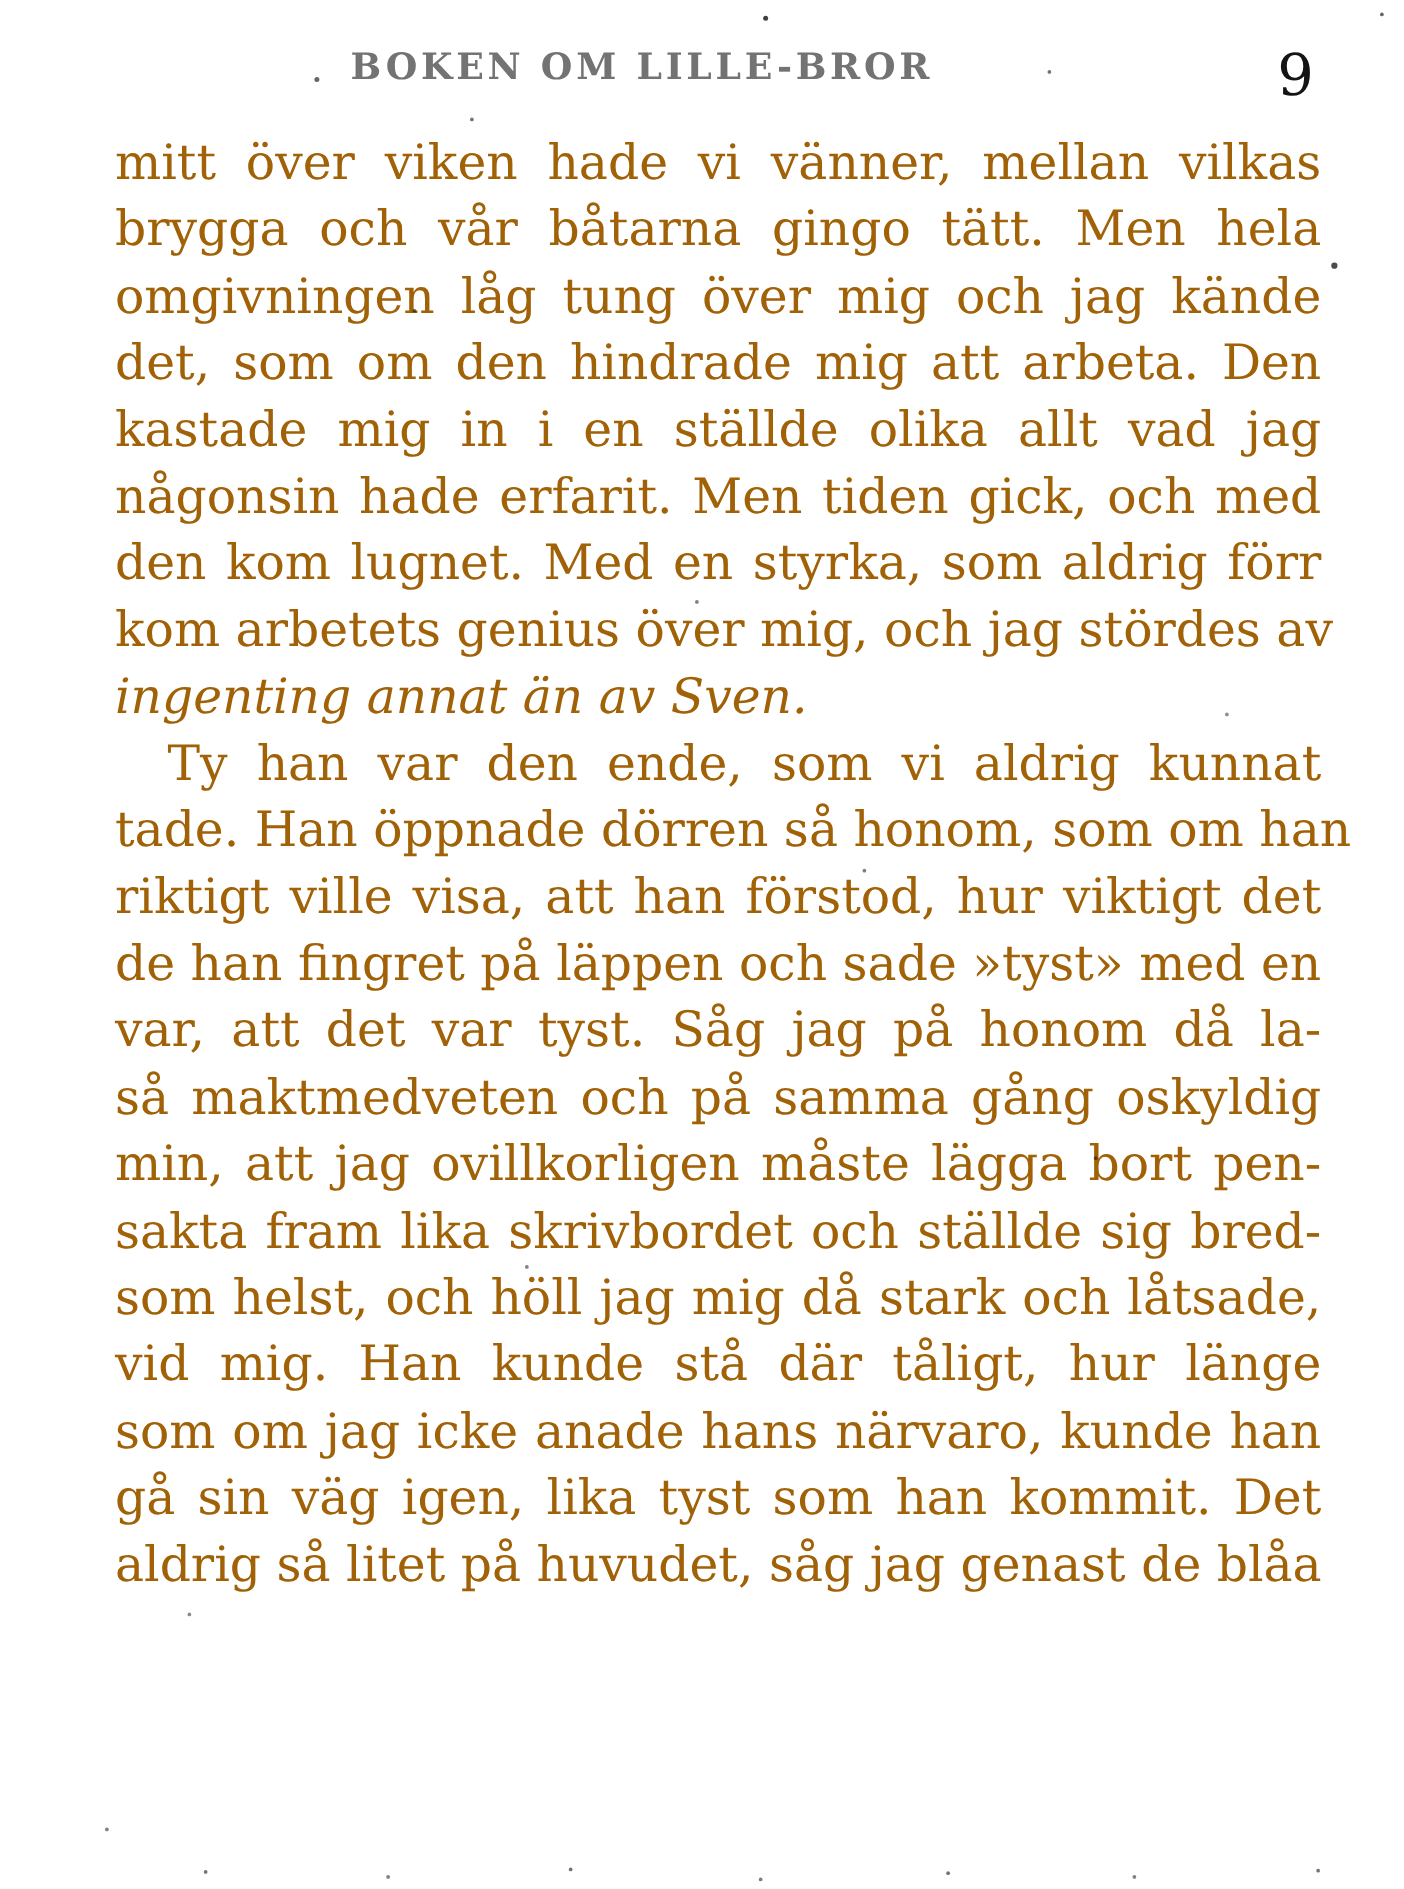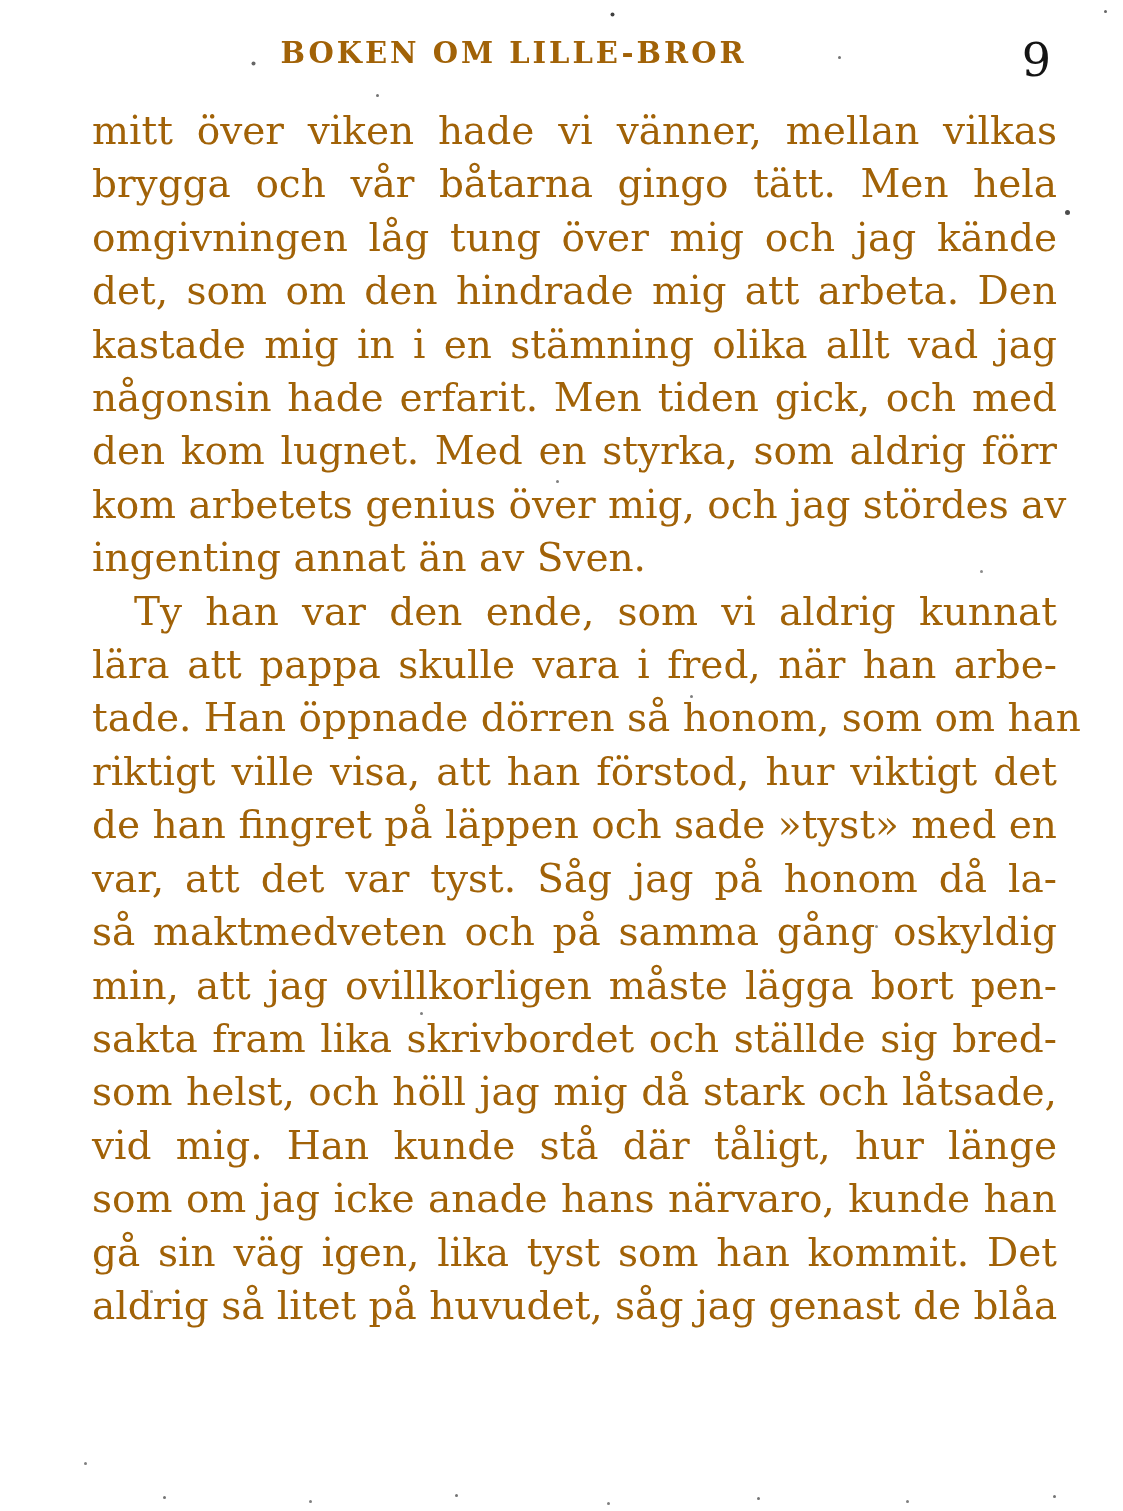--- a/index.html
+++ b/index.html
@@ -27,21 +27,21 @@
   .running-title {
     position: absolute;
     left: 0;
     right: 122px;
     top: 6px;
     text-align: center;
     font-size: 29px;
     letter-spacing: 3px;
     font-weight: bold;
     white-space: nowrap;
-    color: #a16207;
+    color: #737373;
   }
   .page-number {
     position: absolute;
     right: 6px;
     top: 0px;
     font-size: 46px;
     line-height: 60px;
     color: #141414;
   }
   
@@ -55,20 +55,21 @@
     color: #a16207;
   }
   .line {
     text-align: justify;
     text-align-last: justify;
     white-space: nowrap;
     overflow: visible;
   }
   .line.endpara {
     text-align-last: left;
+    font-style: italic;
   }
   .line.indent {
     padding-left: 42px;
   }
   
   .specks {
     position: absolute;
     top: 0;
     left: 0;
     width: 3px;
@@ -109,30 +110,29 @@
     <div class="page-number">9</div>
   </header>
 
   <main class="body-text">
 
     <div class="paragraph">
       <div class="line">mitt över viken hade vi vänner, mellan vilkas</div>
       <div class="line">brygga och vår båtarna gingo tätt.  Men hela</div>
       <div class="line">omgivningen låg tung över mig och jag kände</div>
       <div class="line">det, som om den hindrade mig att arbeta.  Den</div>
-      <div class="line">kastade mig in i en stämning olika allt vad jag</div>
+      <div class="line">kastade mig in i en ställde olika allt vad jag</div>
       <div class="line">någonsin hade erfarit.  Men tiden gick, och med</div>
       <div class="line">den kom lugnet.  Med en styrka, som aldrig förr</div>
       <div class="line">kom arbetets genius över mig, och jag stördes av</div>
       <div class="line endpara">ingenting annat än av Sven.</div>
     </div>
 
     <div class="paragraph">
       <div class="line indent">Ty han var den ende, som vi aldrig kunnat</div>
-      <div class="line">lära att pappa skulle vara i fred, när han arbe-</div>
       <div class="line">tade. Han öppnade dörren så honom, som om han</div>
       <div class="line">riktigt ville visa, att han förstod, hur viktigt det</div>
       <div class="line">de han fingret på läppen och sade »tyst» med en</div>
       <div class="line">var, att det var tyst.  Såg jag på honom då la-</div>
       <div class="line">så maktmedveten och på samma gång oskyldig</div>
       <div class="line">min, att jag ovillkorligen måste lägga bort pen-</div>
       <div class="line">sakta fram lika skrivbordet och ställde sig bred-</div>
       <div class="line">som helst, och höll jag mig då stark och låtsade,</div>
       <div class="line">vid mig.  Han kunde stå där tåligt, hur länge</div>
       <div class="line">som om jag icke anade hans närvaro, kunde han</div>

